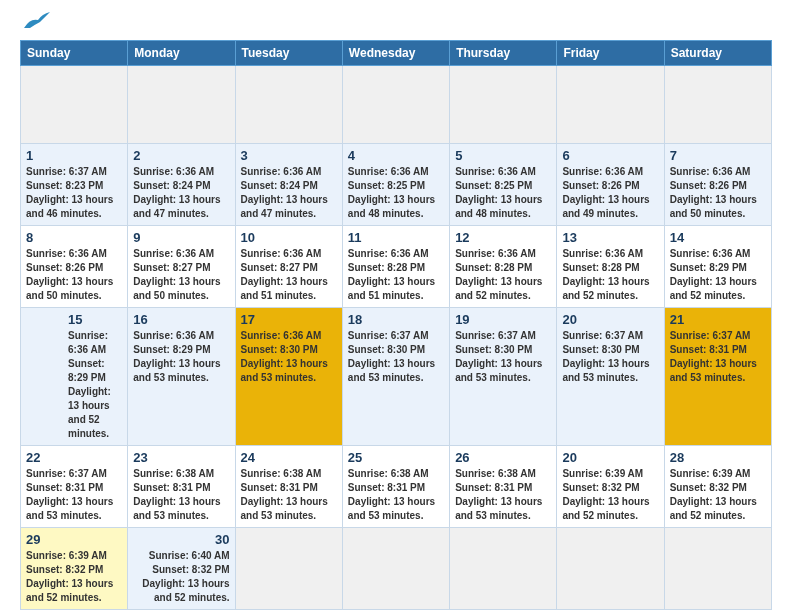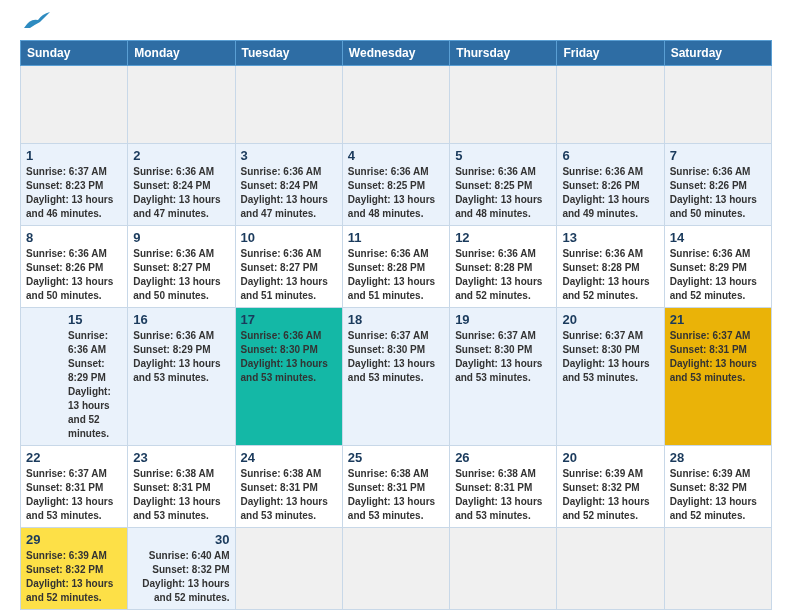--- a/index.html
+++ b/index.html
@@ -229,21 +229,21 @@
             <div class="day-info" style="white-space: pre-line;">Sunrise: 6:36 AM
 Sunset: 8:29 PM
 Daylight: 13 hours and 52 minutes.</div>
           </td>
           <td style="background: rgb(234, 242, 251);">
             <span class="day-num">16</span>
             <div class="day-info" style="white-space: pre-line;">Sunrise: 6:36 AM
 Sunset: 8:29 PM
 Daylight: 13 hours and 53 minutes.</div>
           </td>
-          <td style="background: #14b8a6; margin-top: 12px;">
+          <td style="background: #eab308; margin-top: 12px;">
             <span class="day-num">17</span>
             <div class="day-info" style="white-space: pre-line;">Sunrise: 6:36 AM
 Sunset: 8:30 PM
 Daylight: 13 hours and 53 minutes.</div>
           </td>
           <td style="background: rgb(234, 242, 251);">
             <span class="day-num">18</span>
             <div class="day-info" style="white-space: pre-line;">Sunrise: 6:37 AM
 Sunset: 8:30 PM
 Daylight: 13 hours and 53 minutes.</div>
@@ -305,21 +305,21 @@
 Daylight: 13 hours and 52 minutes.</div>
           </td>
           <td>
             <span class="day-num">28</span>
             <div class="day-info" style="white-space: pre-line;">Sunrise: 6:39 AM
 Sunset: 8:32 PM
 Daylight: 13 hours and 52 minutes.</div>
           </td>
         </tr>
         <tr>
-          <td style="background: #fde047;">
+          <td style="background: #fef9c3;">
             <span class="day-num">29</span>
             <div class="day-info" style="white-space: pre-line;">Sunrise: 6:39 AM
 Sunset: 8:32 PM
 Daylight: 13 hours and 52 minutes.</div>
           </td>
           <td style="background: rgb(234, 242, 251); text-align: right;">
             <span class="day-num">30</span>
             <div class="day-info" style="white-space: pre-line;">Sunrise: 6:40 AM
 Sunset: 8:32 PM
 Daylight: 13 hours and 52 minutes.</div>

